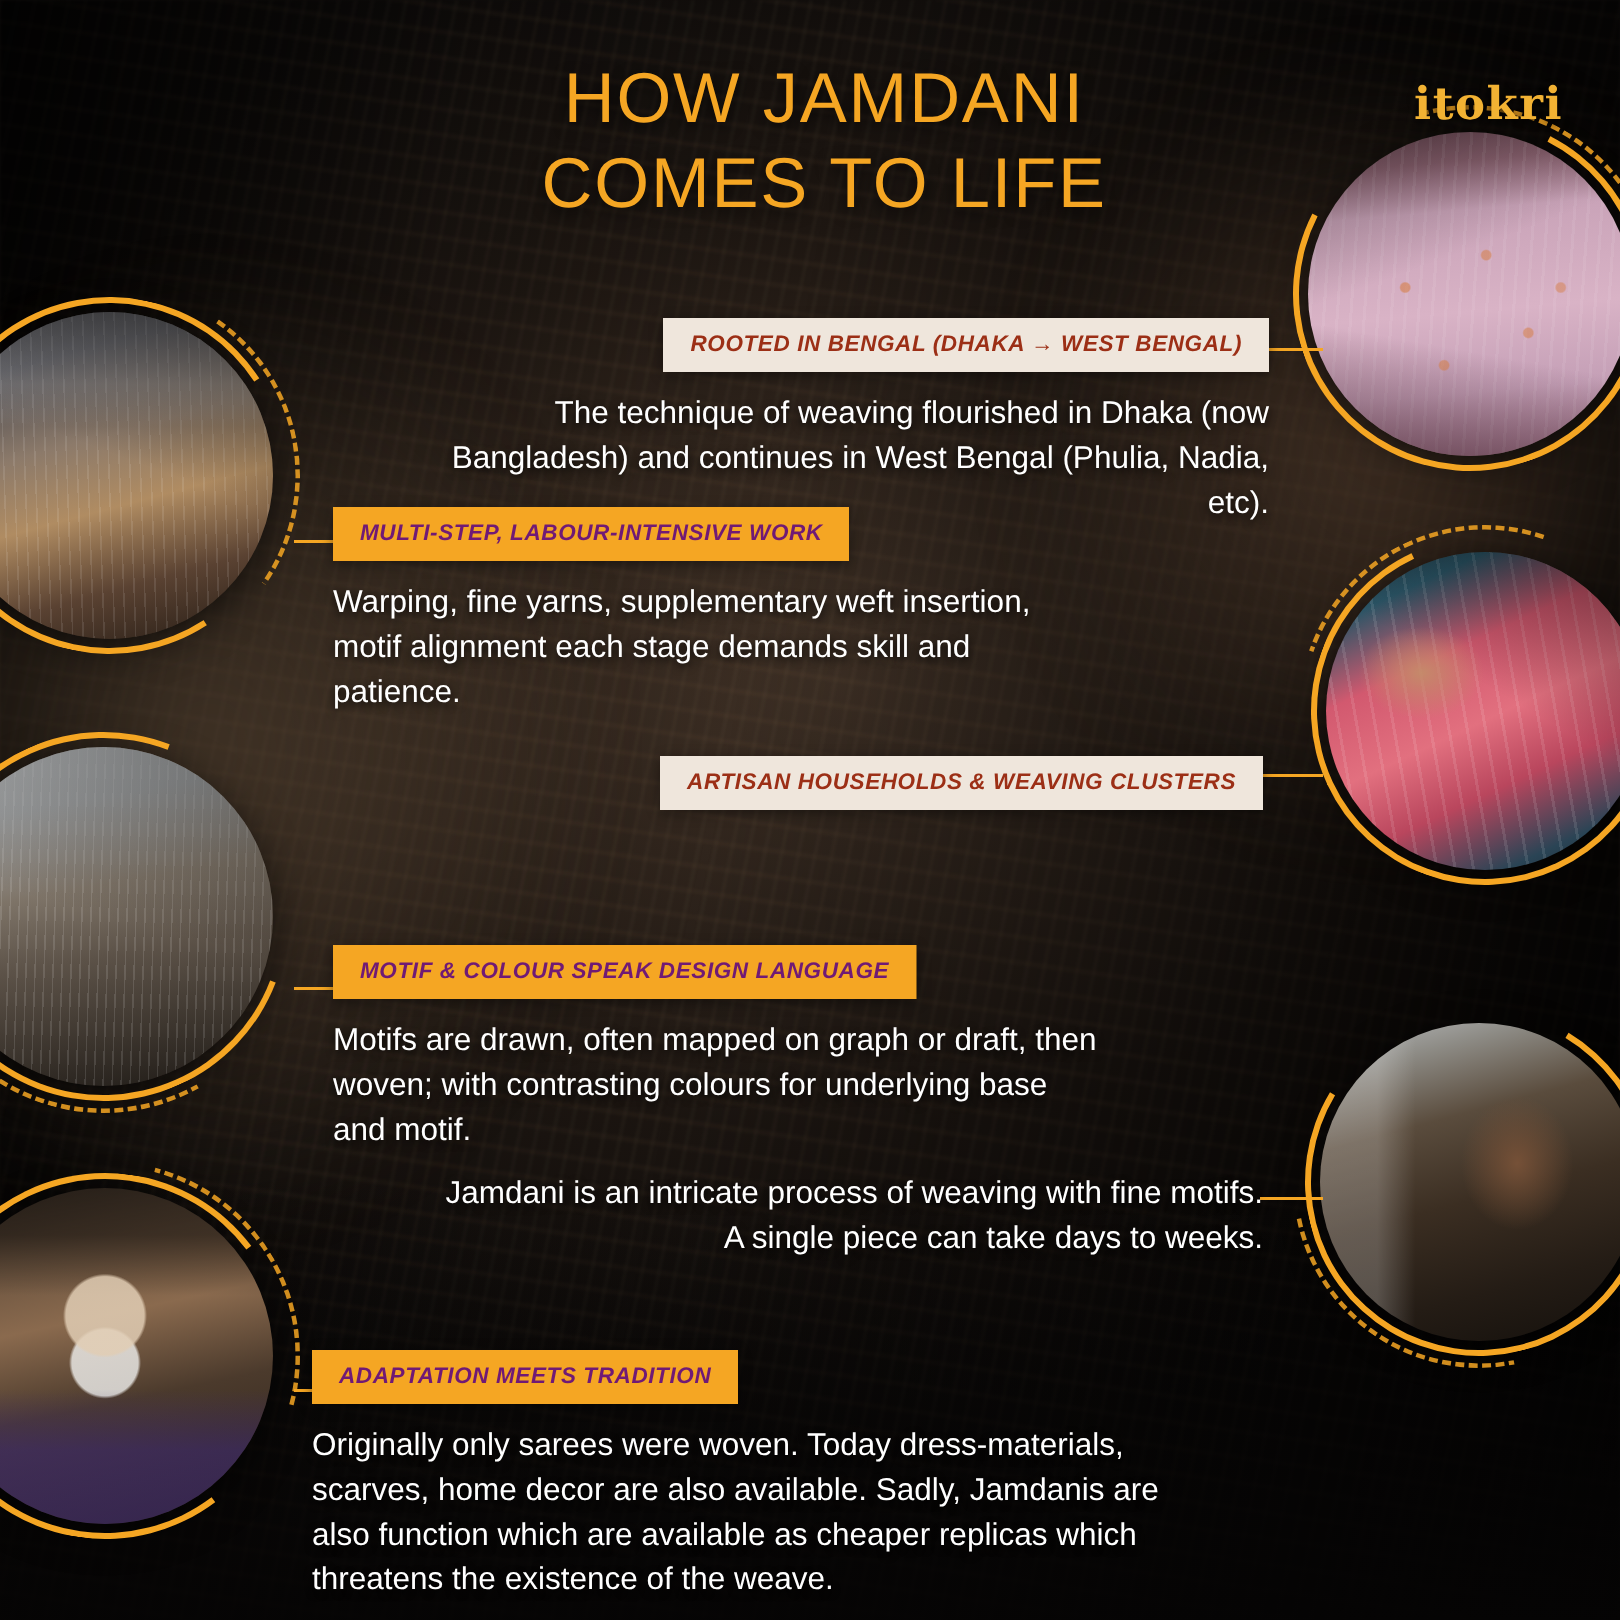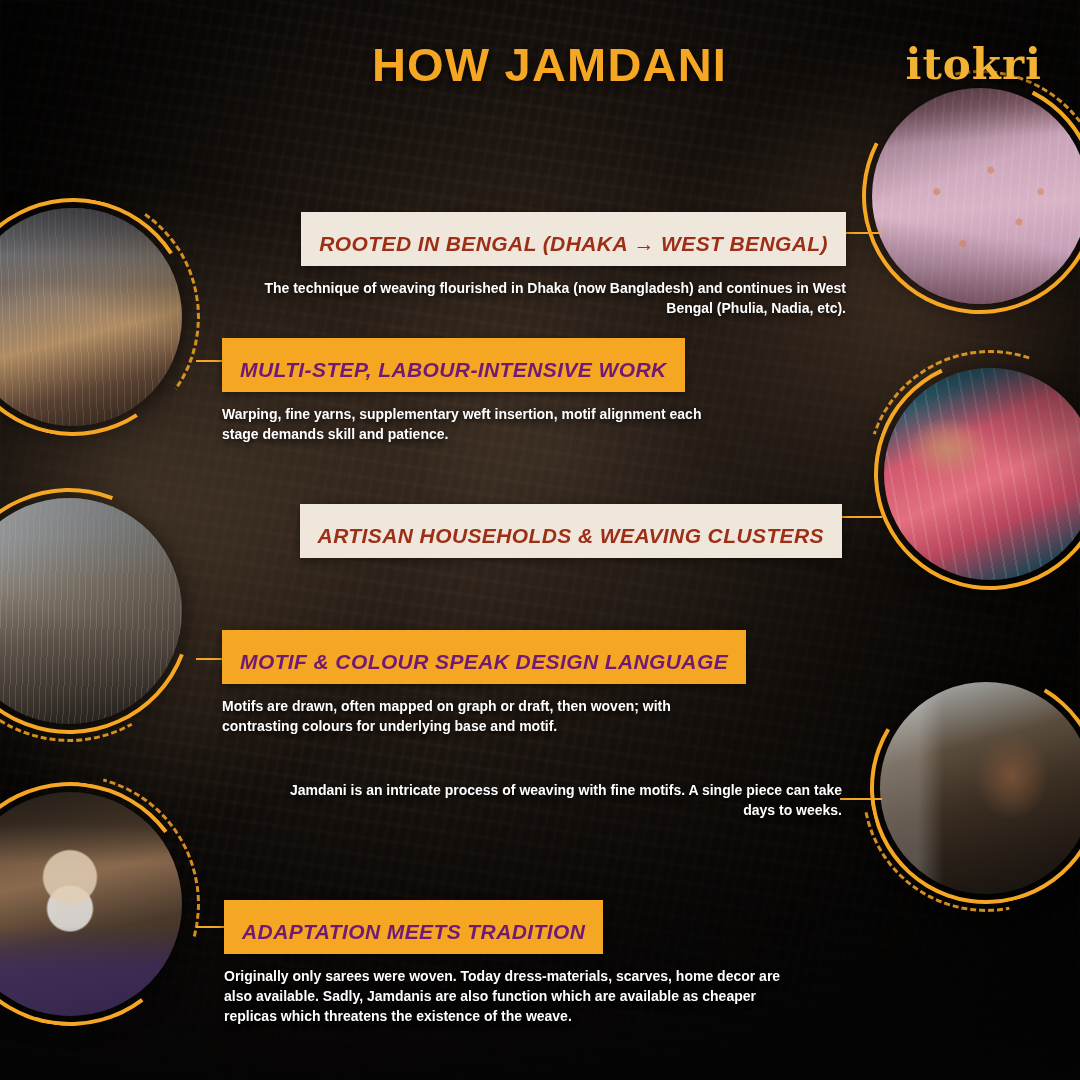--- a/index.html
+++ b/index.html
@@ -42,33 +42,33 @@
     background: linear-gradient(to top, rgba(5,4,4,0.92), rgba(5,4,4,0));
   }
 
   
   .title {
     position: absolute;
     top: 36px; left: 0; width: 1080px;
     text-align: center;
     color: #F5A623;
     font-size: 47px;
-    font-weight: 700;
+    font-weight: 400;
     letter-spacing: 1.2px;
     line-height: 1.22;
     text-shadow: 0 3px 10px rgba(0,0,0,0.75);
     z-index: 6;
     padding-left: 19px;
   }
   .brand {
     position: absolute;
-    top: 40px; right: 38px;
+    top: 52px; right: 38px;
     z-index: 8;
     color: #F2B233;
-    font-size: 42px;
+    font-size: 30px;
     font-weight: 800;
     letter-spacing: 1px;
     font-family: "DejaVu Serif", serif;
     text-shadow: 0 2px 6px rgba(0,0,0,0.8);
   }
 
   
   .photo {
     position: absolute;
     border-radius: 50%;
@@ -161,39 +161,39 @@
     content:""; position:absolute; inset:0;
     background:
       radial-gradient(ellipse 52px 62px at 62% 44%, rgba(120,82,56,0.95), rgba(0,0,0,0) 72%),
       linear-gradient(90deg, rgba(255,255,255,0.22) 0 18%, rgba(0,0,0,0) 30%);
   }
 
   
   .row { position: absolute; z-index: 7; }
   .label {
     display: inline-block;
-    padding: 20px 18px 10px 18px;
-    font-size: 21px;
+    padding: 9px 18px 10px 18px;
+    font-size: 15px;
     font-weight: 800;
     font-style: italic;
     letter-spacing: 0.4px;
     color: #9c2f16;
     background: #efe6dc;
     white-space: nowrap;
     box-shadow: 0 2px 8px rgba(0,0,0,0.45);
   }
   .label.amber {
     background: #F5A623;
     color: #701a75;
   }
   .body {
     margin-top: 13px;
     color: #ffffff;
-    font-size: 14px;
-    font-weight: 700;
+    font-size: 21px;
+    font-weight: 400;
     line-height: 1.42;
     text-shadow: 0 2px 6px rgba(0,0,0,0.85);
   }
   .right-align { text-align: right; }
   .left-align { text-align: left; }
 
   
   .tick {
     position: absolute;
     height: 2px;
@@ -236,20 +236,21 @@
 
   <div class="tick" style="left:846px; top:232px; width:36px;"></div>
   <div class="tick" style="left:196px; top:360px; width:32px;"></div>
   <div class="tick" style="left:840px; top:516px; width:42px;"></div>
   <div class="tick" style="left:196px; top:658px; width:32px;"></div>
   <div class="tick" style="left:840px; top:798px; width:42px;"></div>
   <div class="tick" style="left:196px; top:926px; width:32px;"></div>
 
   <div class="title">
     <div>HOW JAMDANI</div>
+    <div>COMES TO LIFE</div>
   </div>
 
   <div class="brand">
     <span>itokri</span>
   </div>
 
   <div class="row right-align" style="left:258px; top:212px; width:588px;">
     <div class="label">ROOTED IN BENGAL (DHAKA → WEST BENGAL)</div>
     <div class="body">The technique of weaving flourished in Dhaka (now Bangladesh) and continues in West Bengal (Phulia, Nadia, etc).</div>
   </div>
@@ -265,17 +266,17 @@
 
   <div class="row left-align" style="left:222px; top:630px; width:570px;">
     <div class="label amber">MOTIF &amp; COLOUR SPEAK DESIGN LANGUAGE</div>
     <div class="body" style="max-width:510px;">Motifs are drawn, often mapped on graph or draft, then woven; with contrasting colours for underlying base and motif.</div>
   </div>
 
   <div class="row right-align" style="left:280px; top:768px; width:562px;">
     <div class="body">Jamdani is an intricate process of weaving with fine motifs. A single piece can take days to weeks.</div>
   </div>
 
-  <div class="row left-align" style="left:224px; top:900px; width:590px;">
+  <div class="row left-align" style="left:208px; top:900px; width:590px;">
     <div class="label amber">ADAPTATION MEETS TRADITION</div>
     <div class="body" style="max-width:570px;">Originally only sarees were woven. Today dress-materials, scarves, home decor are also available. Sadly, Jamdanis are also function which are available as cheaper replicas which threatens the existence of the weave.</div>
   </div>
 </div>
 
 </body></html>

